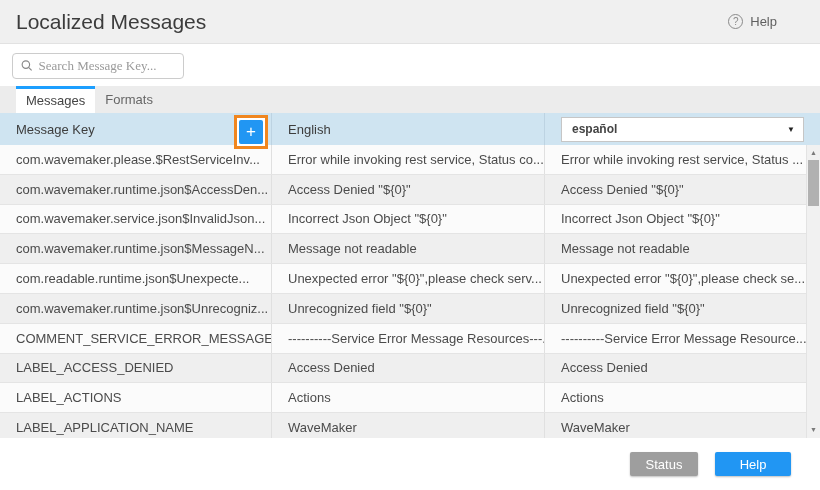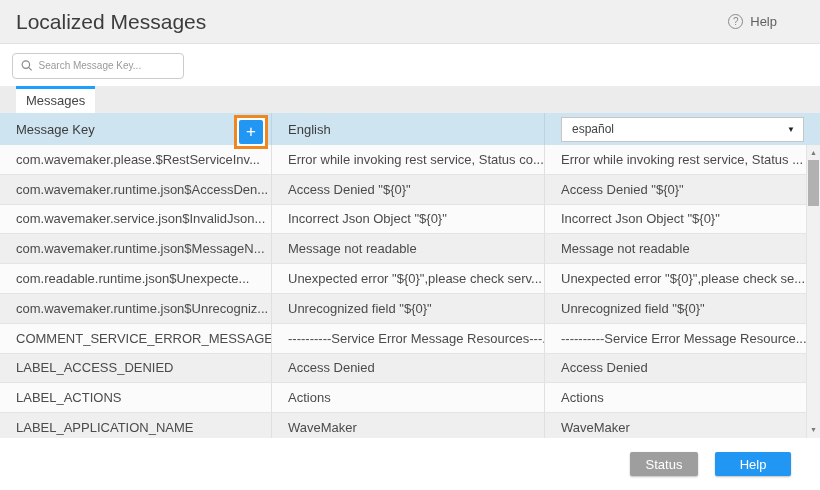--- a/index.html
+++ b/index.html
@@ -19,22 +19,22 @@
                  font-size:10px; color:#8a8a8a; }
 
   
   .toolbar { position:absolute; top:45px; left:0; right:0; height:41px; background:#fff;
              display:flex; align-items:center; justify-content:space-between; padding:0 12px; }
   .btn-manage { background:#2196f3; color:#fff; font-weight:bold; font-size:13px;
                 border:none; border-radius:3px; height:27px; padding:0 15px;
                 cursor:pointer; font-family:inherit; }
   .search-box { width:172px; height:26px; border:1px solid #cccccc; border-radius:4px;
                 display:flex; align-items:center; padding:0 8px; gap:6px; background:#fff; }
-  .search-box input { border:none; outline:none; font-size:10px; width:100%;
-                      color:#444; background:transparent; font-family:Liberation Sans, sans-serif; }
+  .search-box input { border:none; outline:none; font-size:13px; width:100%;
+                      color:#444; background:transparent; font-family:Liberation Serif, serif; }
   .search-box input::placeholder { color:#9a9a9a; }
 
   
   .tabstrip { position:absolute; top:86px; left:0; right:0; height:27px; background:#ececec;
               display:flex; padding-left:16px; }
   .tab { min-width:72px; font-size:13px; color:#666;
          line-height:27px; padding:0 10px; cursor:pointer; }
   .tab.active { background:#fff; border-top:3px solid #1d9fff; line-height:24px; color:#444; }
 
   
@@ -44,21 +44,21 @@
   .th-english { width:273px; border-right:1px solid #bdd3e2; }
   .th-lang { flex:1; padding-left:0; }
   .add-wrap { position:absolute; left:234px; top:2px; border:3px solid #f0861f;
               background:#fff; padding:2px; line-height:0; z-index:5; }
   .add-btn { width:24px; height:24px; background:#2196f3; border:none; border-radius:2px;
              color:#fff; font-size:17px; line-height:22px; text-align:center; padding:0;
              cursor:pointer; font-family:inherit; }
   .lang-select { margin-left:16px; width:243px; height:25px; background:#fff;
                  border:1px solid #c6c6c6; display:flex; align-items:center;
                  justify-content:space-between; padding:0 8px 0 10px; font-size:12px;
-                 color:#444; cursor:pointer; }
+                 color:#444; cursor:pointer;font-weight:bold; }
   .lang-arrow { font-size:8px; color:#222; }
 
   
   .tbody { position:absolute; top:145px; left:0; right:0; height:293px; overflow:hidden; }
   .rows { position:absolute; left:0; right:14px; top:0; }
   .row { display:flex; height:29.8px; border-bottom:1px solid #e4e4e4; }
   .row:nth-child(odd) { background:#fbfbfb; }
   .row:nth-child(even) { background:#efefef; }
   .cell { display:flex; align-items:center; padding-left:16px; font-size:13px; color:#4b4b4b;
           white-space:nowrap; overflow:hidden; }
@@ -103,20 +103,21 @@
       <svg width="13" height="13" viewBox="0 0 13 13">
         <circle cx="5.5" cy="5.5" r="4.2" fill="none" stroke="#888" stroke-width="1.3"></circle>
         <line x1="8.8" y1="8.8" x2="12" y2="12" stroke="#888" stroke-width="1.3"></line>
       </svg>
       <input type="text" placeholder="Search Message Key..." style="">
     </div>
   </div>
 
   <div class="tabstrip">
     <div class="tab active">Messages</div>
+    <div class="tab">Formats</div>
   </div>
 
   <div class="thead">
     <div class="th th-key">
       <span>Message Key</span>
       <span class="add-wrap">
         <button class="add-btn"><span>+</span></button>
       </span>
     </div>
     <div class="th th-english">

